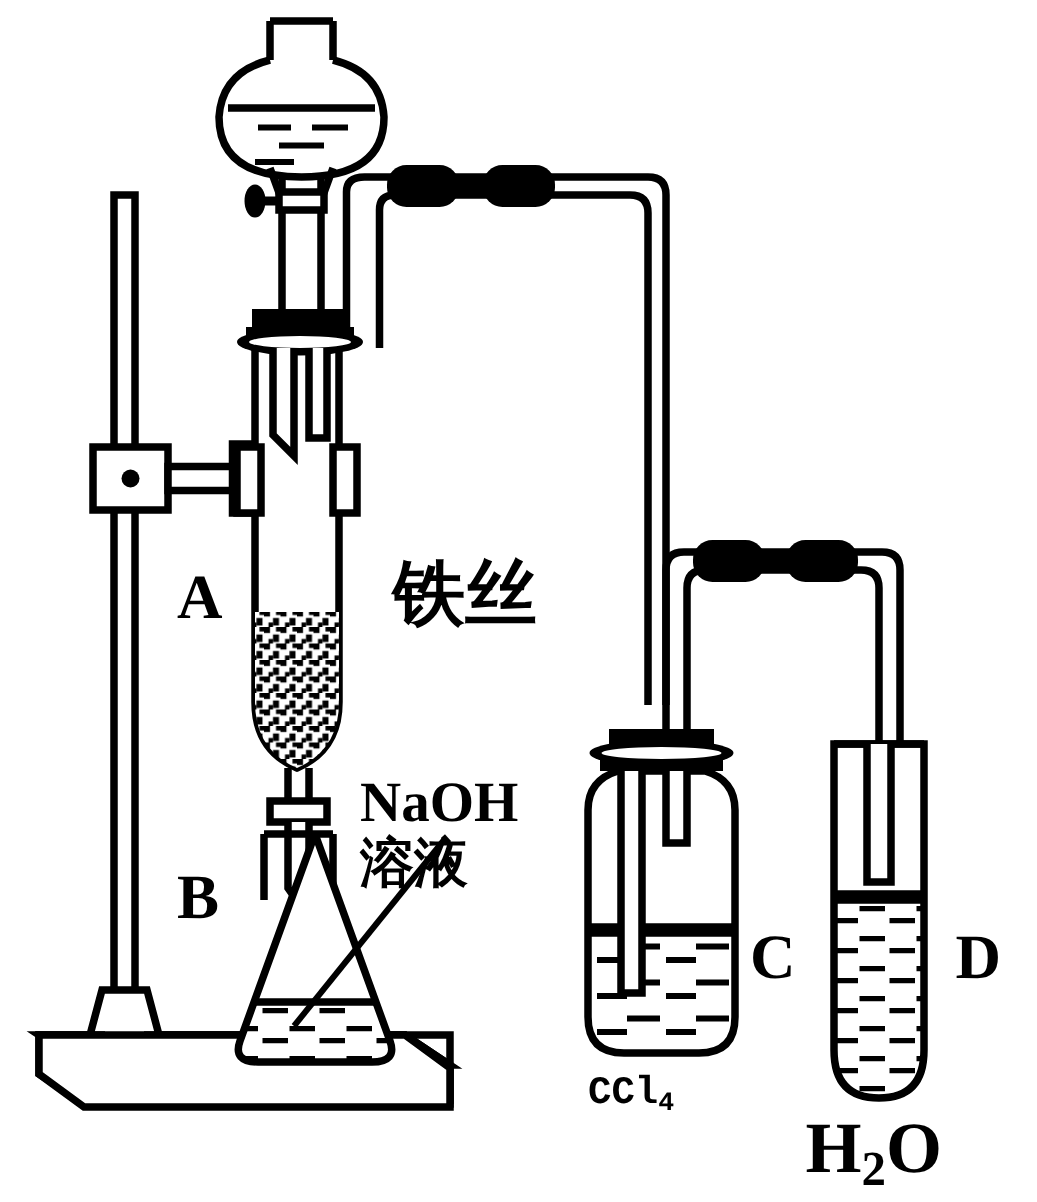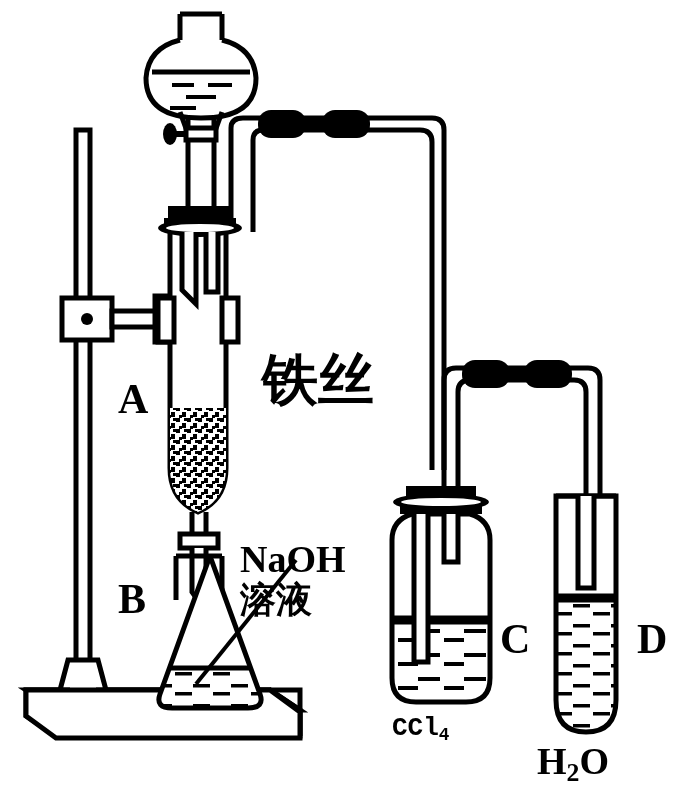--- a/index.html
+++ b/index.html
@@ -209,24 +209,24 @@
   </svg>
 
   <div class="lbl lbl-serif" style="left:118px;top:378px;font-size:42px;">A</div>
 
   <div class="lbl lbl-serif" style="left:118px;top:578px;font-size:42px;">B</div>
 
   <div class="lbl lbl-serif" style="left:500px;top:618px;font-size:42px;">C</div>
 
   <div class="lbl lbl-serif" style="left:637px;top:618px;font-size:42px;">D</div>
 
-  <div class="lbl lbl-cjk" style="left:262px;top:352px;font-size:56px;">铁丝</div>
-
-  <div class="lbl" style="left:240px;top:540px;">
+  <div class="lbl lbl-cjk" style="left:262px;top:372px;font-size:48px;">铁丝</div>
+
+  <div class="lbl" style="left:240px;top:516px;">
     <div class="lbl-serif" style="font-size:38px;">NaOH</div>
     <div class="lbl-cjk" style="font-size:36px;margin-top:4px;">溶液</div>
   </div>
 
   <div class="lbl lbl-serif" style="left:392px;top:715px;font-size:26px;font-family:Liberation Mono, monospace;"><span>CCl</span><span class="sub">4</span></div>
 
-  <div class="lbl lbl-serif" style="left:537px;top:742px;font-size:38px;"><span>H</span><span class="sub">2</span><span>O</span></div>
+  <div class="lbl lbl-serif" style="left:537px;top:742px;font-size:48px;"><span>H</span><span class="sub">2</span><span>O</span></div>
 
 </div>
 
 </body></html>

